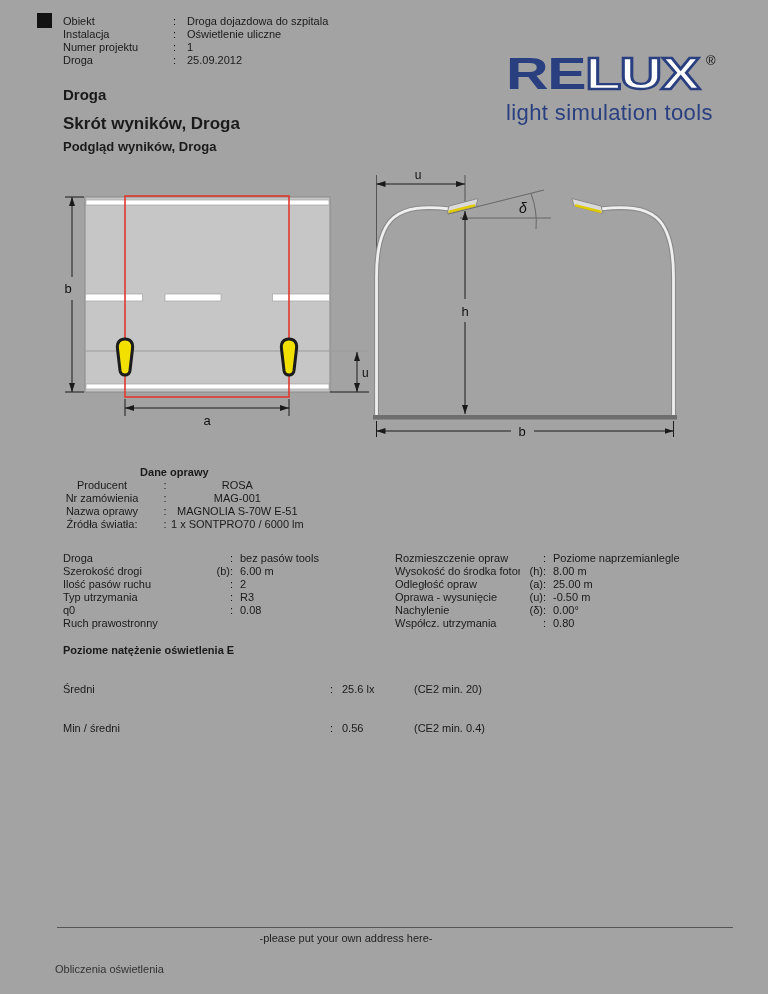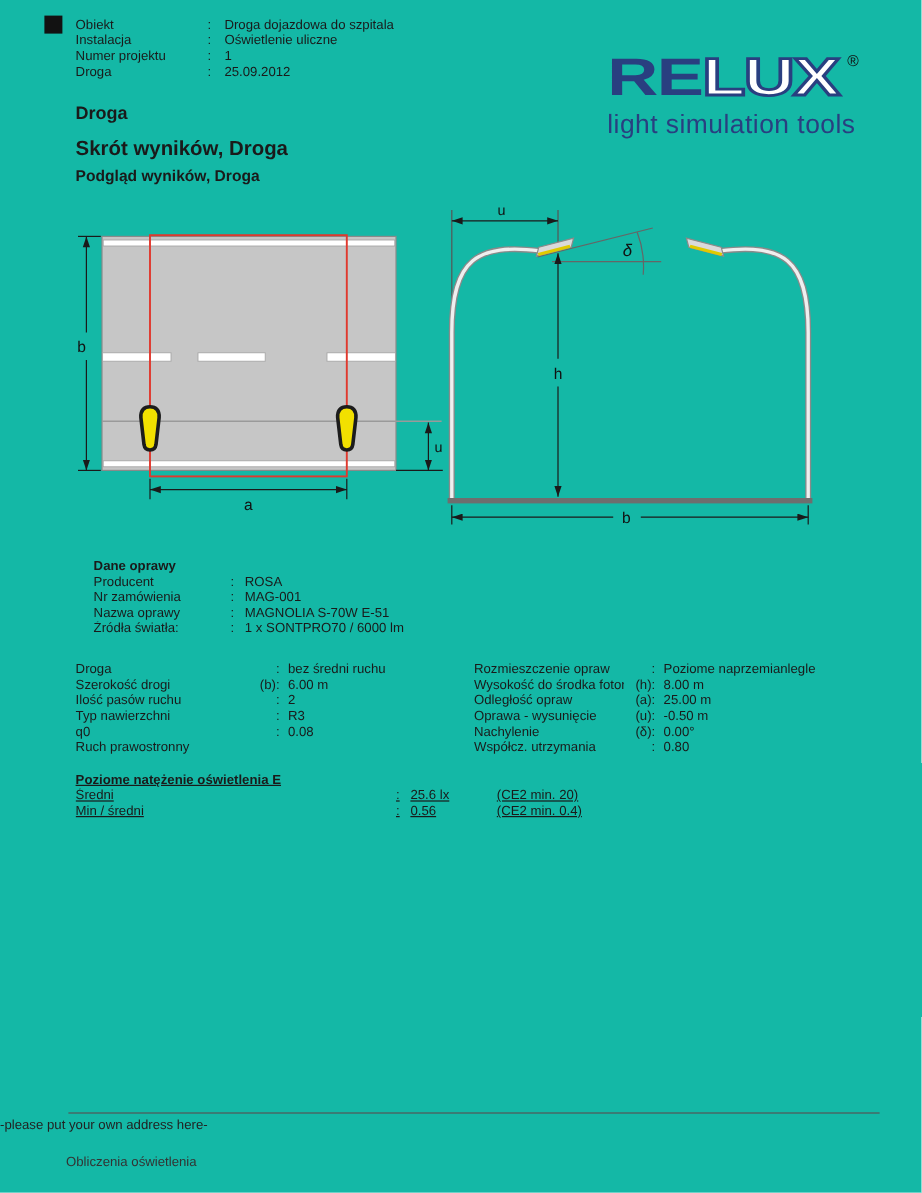--- a/index.html
+++ b/index.html
@@ -1,44 +1,44 @@
 <!DOCTYPE html>
 <html><head>
 <meta charset="utf-8">
 <style>
   html,body{margin:0;padding:0;background:#fff;}
   body{width:768px;height:994px;font-family:"Liberation Sans",sans-serif;color:#1a1a1a;}
-  .page{position:relative;width:768px;height:994px;overflow:hidden;background:#14b8a6;}
+  .page{position:relative;width:768px;height:994px;overflow:hidden;background:#a3a3a3;}
   .abs{position:absolute;}
   .marker-square{left:37px;top:13px;width:15px;height:15px;background:#121212;}
   
   .info-block{left:63px;top:15px;font-size:11px;line-height:13px;}
   .irow{display:grid;grid-template-columns:110px 14px auto;}
   
-  .logo{left:506px;top:42px;width:215px;}
+  .logo{left:506px;top:52px;width:215px;}
   .tagline{font-size:22px;letter-spacing:0.4px;color:#293f80;margin-top:0px;}
   
   .h1{left:63px;top:86px;font-size:15px;font-weight:bold;}
   .h2{left:63px;top:114px;font-size:17px;font-weight:bold;}
   .h3{left:63px;top:139px;font-size:13px;font-weight:bold;}
   
   .sec-title{font-weight:bold;font-size:11px;line-height:13px;}
-  .dane{left:78px;top:466px;font-size:11px;line-height:13px;}
+  .dane{left:45px;top:466px;font-size:11px;line-height:13px;text-align:center;}
   .drow{display:grid;grid-template-columns:114px 12px auto;}
   .road-left{left:63px;top:552px;font-size:11px;line-height:13px;}
   .rlrow{display:grid;grid-template-columns:144px 23px 10px auto;}
   .road-right{left:395px;top:552px;font-size:11px;line-height:13px;}
   .rrrow{display:grid;grid-template-columns:125px 23px 10px auto;}
   .pre{text-align:right;white-space:nowrap;}
   .lbl{white-space:nowrap;overflow:hidden;}
-  .illum{left:63px;top:644px;font-size:11px;line-height:13px;text-decoration:underline;}
-  .erow{display:grid;grid-template-columns:267px 12px 72px auto;}
+  .illum{left:63px;top:644px;font-size:11px;line-height:13px;}
+  .erow{display:grid;grid-template-columns:267px 12px 72px auto;margin-top:26px;}
   
   .foot-line{left:57px;top:927px;width:676px;height:0;border-top:1px solid #555;}
-  .address{left:0;top:932px;width:692px;font-size:11px;color:#222;}
+  .address{left:0;top:932px;width:692px;text-align:center;font-size:11px;color:#222;}
   .docname{left:55px;top:963px;font-size:11px;color:#333;}
   svg text{font-family:"Liberation Sans",sans-serif;fill:#111;}
 </style>
 </head>
 <body>
 
 <div class="page">
 
   <div class="abs marker-square"></div>
 
@@ -194,36 +194,36 @@
       <span>:</span>
       <span>1 x SONTPRO70  / 6000 lm</span>
     </div>
   </div>
 
   <div class="abs road-left">
     <div class="rlrow">
       <span class="lbl">Droga</span>
       <span class="pre"></span>
       <span>:</span>
-      <span>bez średni ruchu</span>
+      <span>bez pasów tools</span>
     </div>
     <div class="rlrow">
       <span class="lbl">Szerokość drogi</span>
       <span class="pre">(b)</span>
       <span>:</span>
       <span>6.00 m</span>
     </div>
     <div class="rlrow">
       <span class="lbl">Ilość pasów ruchu</span>
       <span class="pre"></span>
       <span>:</span>
       <span>2</span>
     </div>
     <div class="rlrow">
-      <span class="lbl">Typ nawierzchni</span>
+      <span class="lbl">Typ utrzymania</span>
       <span class="pre"></span>
       <span>:</span>
       <span>R3</span>
     </div>
     <div class="rlrow">
       <span class="lbl">q0</span>
       <span class="pre"></span>
       <span>:</span>
       <span>0.08</span>
     </div>

